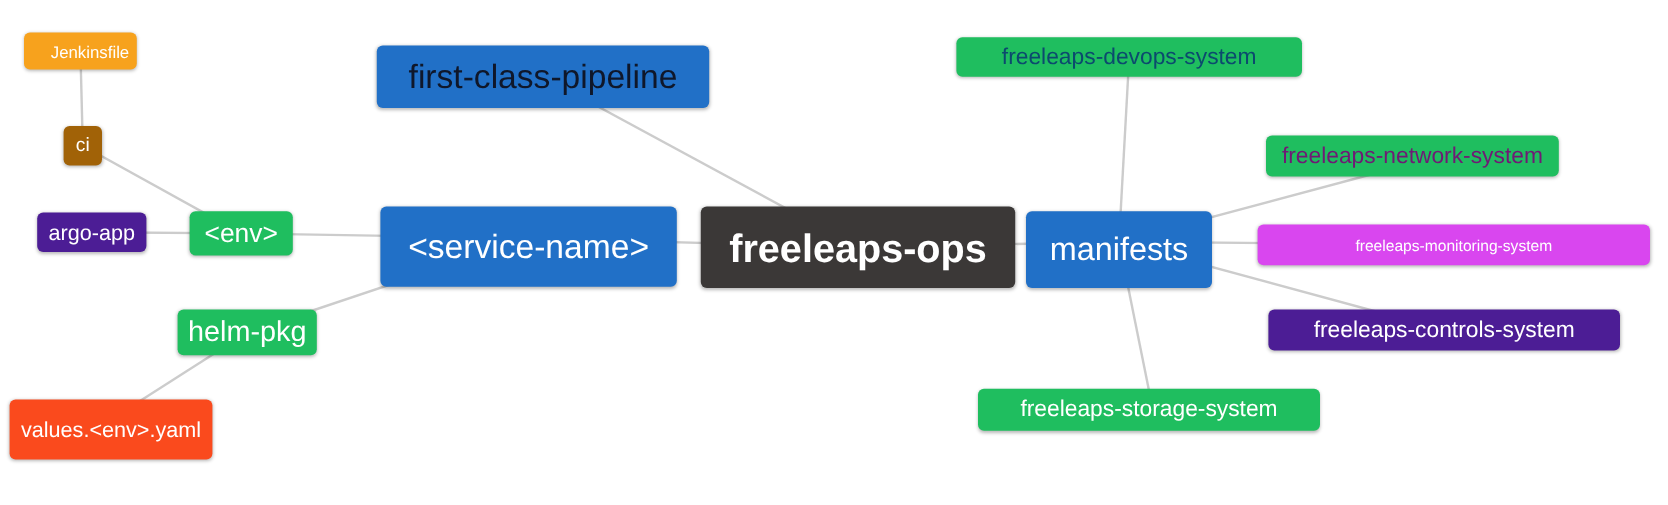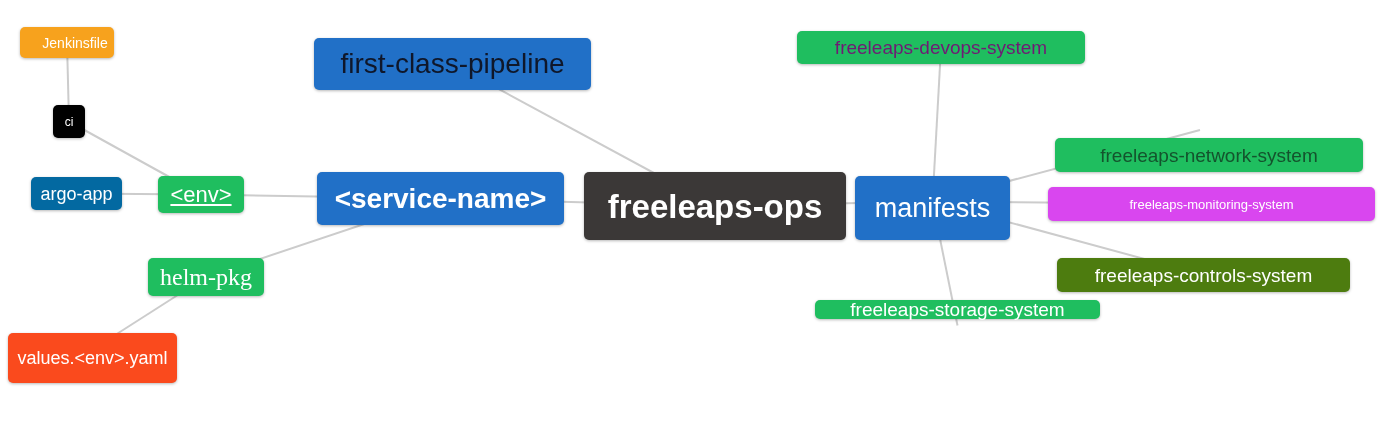--- a/index.html
+++ b/index.html
@@ -56,56 +56,56 @@
       <line x1="932.5" y1="201.5" x2="941" y2="47.5" stroke="#CCCCCC" stroke-width="2"></line>
       <line x1="932.5" y1="201.5" x2="1200" y2="130" stroke="#CCCCCC" stroke-width="2"></line>
       <line x1="932.5" y1="201.5" x2="1211.5" y2="204" stroke="#CCCCCC" stroke-width="2"></line>
       <line x1="932.5" y1="201.5" x2="1203.5" y2="275" stroke="#CCCCCC" stroke-width="2"></line>
       <line x1="932.5" y1="201.5" x2="957.5" y2="325.5" stroke="#CCCCCC" stroke-width="2"></line>
     </svg>
   <div id="nodes">
       <div class="node" style="left: 20px; top: 27px; width: 94px; height: 31px; font-size: 14px; background: rgb(247, 162, 29); color: rgb(255, 255, 255); padding-left: 16px;">
         <span>Jenkinsfile</span>
       </div>
-      <div class="node" style="left: 53px; top: 105px; width: 32px; height: 33px; font-size: 12px; background: #000000; color: rgb(255, 255, 255);">
+      <div class="node" style="left: 53px; top: 105px; width: 32px; height: 33px; font-size: 16px; background: #a16207; color: rgb(255, 255, 255);">
         <span>ci</span>
       </div>
-      <div class="node" style="left: 31px; top: 177px; width: 91px; height: 33px; font-size: 18px; background: #0369a1; color: rgb(255, 255, 255);">
+      <div class="node" style="left: 31px; top: 177px; width: 91px; height: 33px; font-size: 18px; background: #4c1d95; color: rgb(255, 255, 255);">
         <span>argo-app</span>
       </div>
-      <div class="node" style="left: 158px; top: 176px; width: 86px; height: 37px; font-size: 22px; background: rgb(31, 190, 95); color: rgb(255, 255, 255); text-decoration: underline;">
+      <div class="node" style="left: 158px; top: 176px; width: 86px; height: 37px; font-size: 22px; background: rgb(31, 190, 95); color: rgb(255, 255, 255);">
         <span>&lt;env&gt;</span>
       </div>
-      <div class="node" style="left: 148px; top: 258px; width: 116px; height: 38px; font-size: 24px; background: rgb(31, 190, 95); color: rgb(255, 255, 255); font-family: Liberation Serif, serif;">
+      <div class="node" style="left: 148px; top: 258px; width: 116px; height: 38px; font-size: 24px; background: rgb(31, 190, 95); color: rgb(255, 255, 255);">
         <span>helm-pkg</span>
       </div>
       <div class="node" style="left: 8px; top: 333px; width: 169px; height: 50px; font-size: 18px; background: rgb(250, 74, 29); color: rgb(255, 255, 255);">
         <span>values.&lt;env&gt;.yaml</span>
       </div>
       <div class="node" style="left: 314px; top: 38px; width: 277px; height: 52px; font-size: 28px; background: rgb(33, 112, 199); color: #0f172a;">
         <span>first-class-pipeline</span>
       </div>
-      <div class="node" style="left: 317px; top: 172px; width: 247px; height: 53px; font-size: 28px; background: rgb(33, 112, 199); color: rgb(255, 255, 255); font-weight: bold;">
+      <div class="node" style="left: 317px; top: 172px; width: 247px; height: 67px; font-size: 28px; background: rgb(33, 112, 199); color: rgb(255, 255, 255);">
         <span>&lt;service-name&gt;</span>
       </div>
       <div class="node" style="left: 584px; top: 172px; width: 262px; height: 68px; font-size: 33px; background: rgb(59, 56, 55); color: rgb(255, 255, 255); font-weight: bold;">
         <span>freeleaps-ops</span>
       </div>
       <div class="node" style="left: 855px; top: 176px; width: 155px; height: 64px; font-size: 27px; background: rgb(33, 112, 199); color: rgb(255, 255, 255);">
         <span>manifests</span>
       </div>
-      <div class="node" style="left: 797px; top: 31px; width: 288px; height: 33px; font-size: 19px; background: rgb(31, 190, 95); color: #701a75;">
+      <div class="node" style="left: 797px; top: 31px; width: 288px; height: 33px; font-size: 19px; background: rgb(31, 190, 95); color: #0c4a6e;">
         <span>freeleaps-devops-system</span>
       </div>
-      <div class="node" style="left: 1055px; top: 113px; width: 308px; height: 34px; font-size: 19px; background: rgb(31, 190, 95); color: #14532d; margin-top: 25px;">
+      <div class="node" style="left: 1055px; top: 113px; width: 244px; height: 34px; font-size: 19px; background: rgb(31, 190, 95); color: #701a75;">
         <span>freeleaps-network-system</span>
       </div>
       <div class="node" style="left: 1048px; top: 187px; width: 327px; height: 34px; font-size: 13px; background: #d946ef; color: rgb(255, 255, 255);">
         <span>freeleaps-monitoring-system</span>
       </div>
-      <div class="node" style="left: 1057px; top: 258px; width: 293px; height: 34px; font-size: 19px; background: #4d7c0f; color: rgb(255, 255, 255);">
+      <div class="node" style="left: 1057px; top: 258px; width: 293px; height: 34px; font-size: 19px; background: #4c1d95; color: rgb(255, 255, 255);">
         <span>freeleaps-controls-system</span>
       </div>
-      <div class="node" style="left: 815px; top: 300px; width: 285px; height: 19px; font-size: 19px; background: rgb(31, 190, 95); color: rgb(255, 255, 255);">
+      <div class="node" style="left: 815px; top: 324px; width: 285px; height: 35px; font-size: 19px; background: rgb(31, 190, 95); color: rgb(255, 255, 255);">
         <span>freeleaps-storage-system</span>
       </div>
     </div>
 </div>
 
 </body></html>

